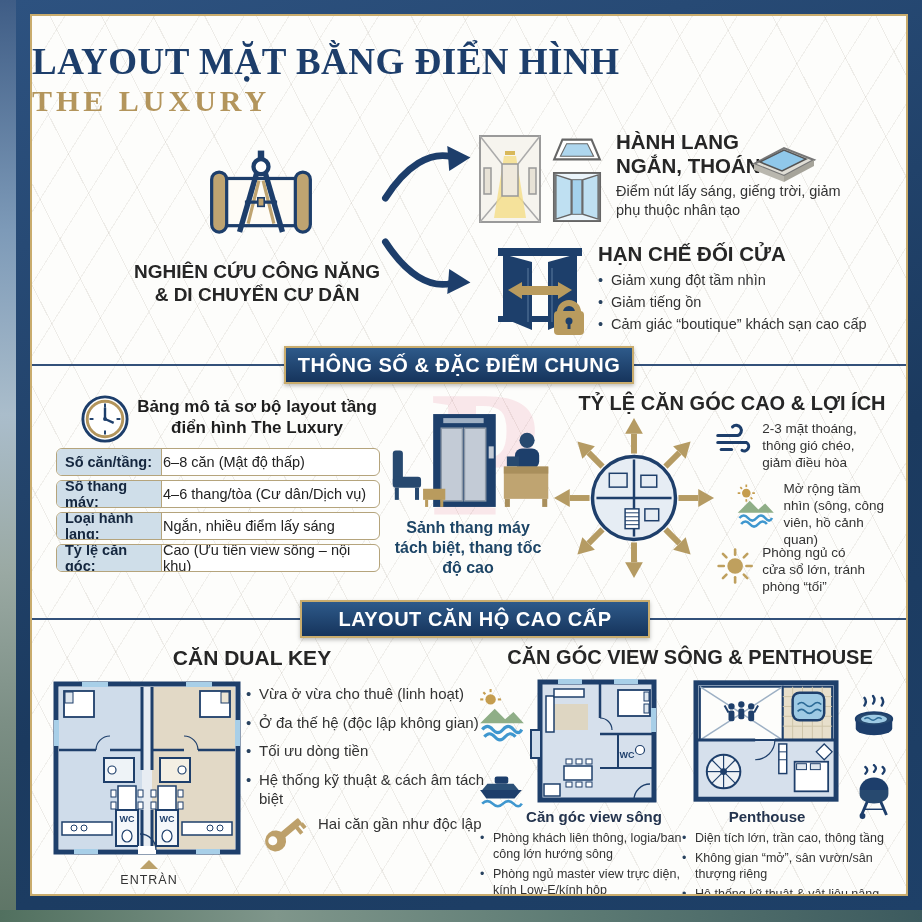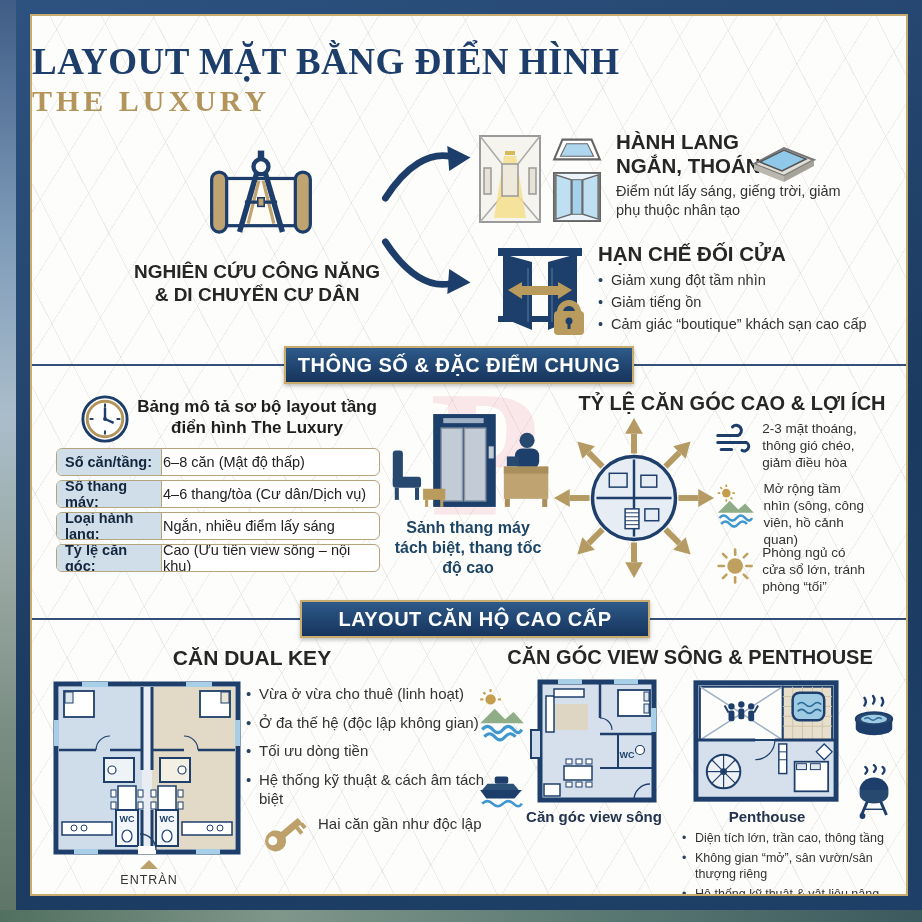--- a/index.html
+++ b/index.html
@@ -48,21 +48,21 @@
   .spec-row{display:flex;height:28px;border:1.5px solid #b5a47c;border-radius:6px;overflow:hidden;background:#fff;}
   .spec-label{width:105px;background:var(--table-label-bg);border-right:1.5px solid #b5a47c;
     font-weight:700;font-size:14.5px;color:#14263e;display:flex;align-items:center;padding-left:8px;}
   .spec-value{flex:1;font-size:14.5px;color:#222;display:flex;align-items:center;padding-left:1px;}
   .lobby-caption{left:356px;top:502px;width:160px;text-align:center;font-size:16px;font-weight:700;
     color:#1d4566;line-height:1.25;}
   .corner-head{left:532px;top:376px;width:336px;text-align:center;font-size:20px;}
   .benefit{position:absolute;display:flex;gap:8px;width:154px;}
   .benefit .btext{font-size:13.5px;line-height:1.26;color:#333;width:124px;}
   .b1{left:684px;top:404px;}
-  .b2{left:684px;top:464px;}
+  .b2{left:704px;top:464px;}
   .b3{left:684px;top:528px;}
   .dual-head{left:55px;top:630px;width:330px;text-align:center;font-size:21px;}
   .dual-list{left:214px;top:668px;width:250px;font-size:15px;line-height:1.3;}
   .dual-list li{margin-bottom:9px;}
   .key-note{left:286px;top:798px;width:165px;font-size:15px;line-height:1.3;color:#333;}
   .tri-up{left:108px;top:844px;width:0;height:0;border-left:9px solid transparent;
     border-right:9px solid transparent;border-bottom:9px solid #bba16b;}
   .entrance-label{left:57px;top:857px;width:120px;text-align:center;font-size:12.5px;
     letter-spacing:1px;color:#333;}
   .cv-head{left:446px;top:630px;width:424px;text-align:center;font-size:20px;}
@@ -475,20 +475,24 @@
             <rect x="56" y="81" width="6" height="5"></rect>
             <rect x="36" y="104" width="6" height="5"></rect>
             <rect x="46" y="104" width="6" height="5"></rect>
             <rect x="56" y="104" width="6" height="5"></rect>
           </g>
       <rect x="14" y="106" width="16" height="12" fill="#fff" stroke="#1e3f6b" stroke-width="1.5"></rect>
       <path d="M104,122 A16,16 0 0 1 120,106" stroke="#1e3f6b" stroke-width="1.3" fill="none"></path>
     </svg>
   </div>
   <div class="abs plan-caption river-caption">Căn góc view sông</div>
+  <ul class="abs blist mini-list river-list">
+    <li>Phòng khách liên thông, logia/ban công lớn hướng sông</li>
+    <li>Phòng ngủ master view trực diện, kính Low-E/kính hộp</li>
+  </ul>
 
   <div class="abs" style="left:660px;top:662px;">
     <svg width="148" height="126" viewBox="0 0 150 126">
       <rect x="4" y="4" width="142" height="118" fill="#d6e0ec" stroke="#1e3f6b" stroke-width="5"></rect>
       <rect x="8" y="8" width="84" height="54" fill="#fdfdfb" stroke="#1e3f6b" stroke-width="2"></rect>
       <line x1="8" y1="8" x2="92" y2="62" stroke="#9db0c4" stroke-width="1.5"></line>
       <line x1="92" y1="8" x2="8" y2="62" stroke="#9db0c4" stroke-width="1.5"></line>
       <g fill="#1e3f6b">
         <circle cx="40" cy="28" r="3.2"></circle>
             <rect x="37" y="32" width="6" height="11" rx="2"></rect>

